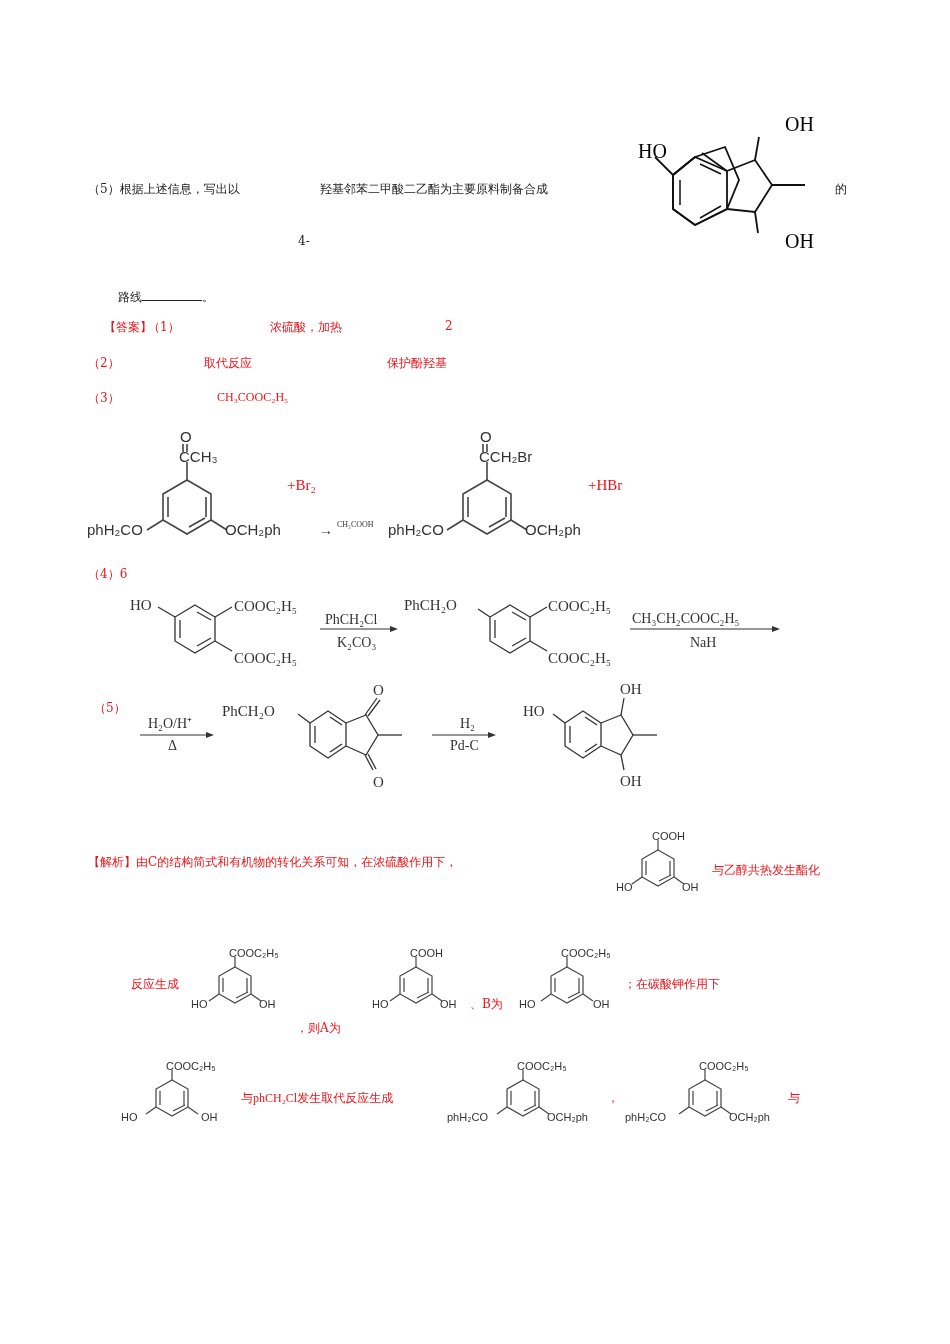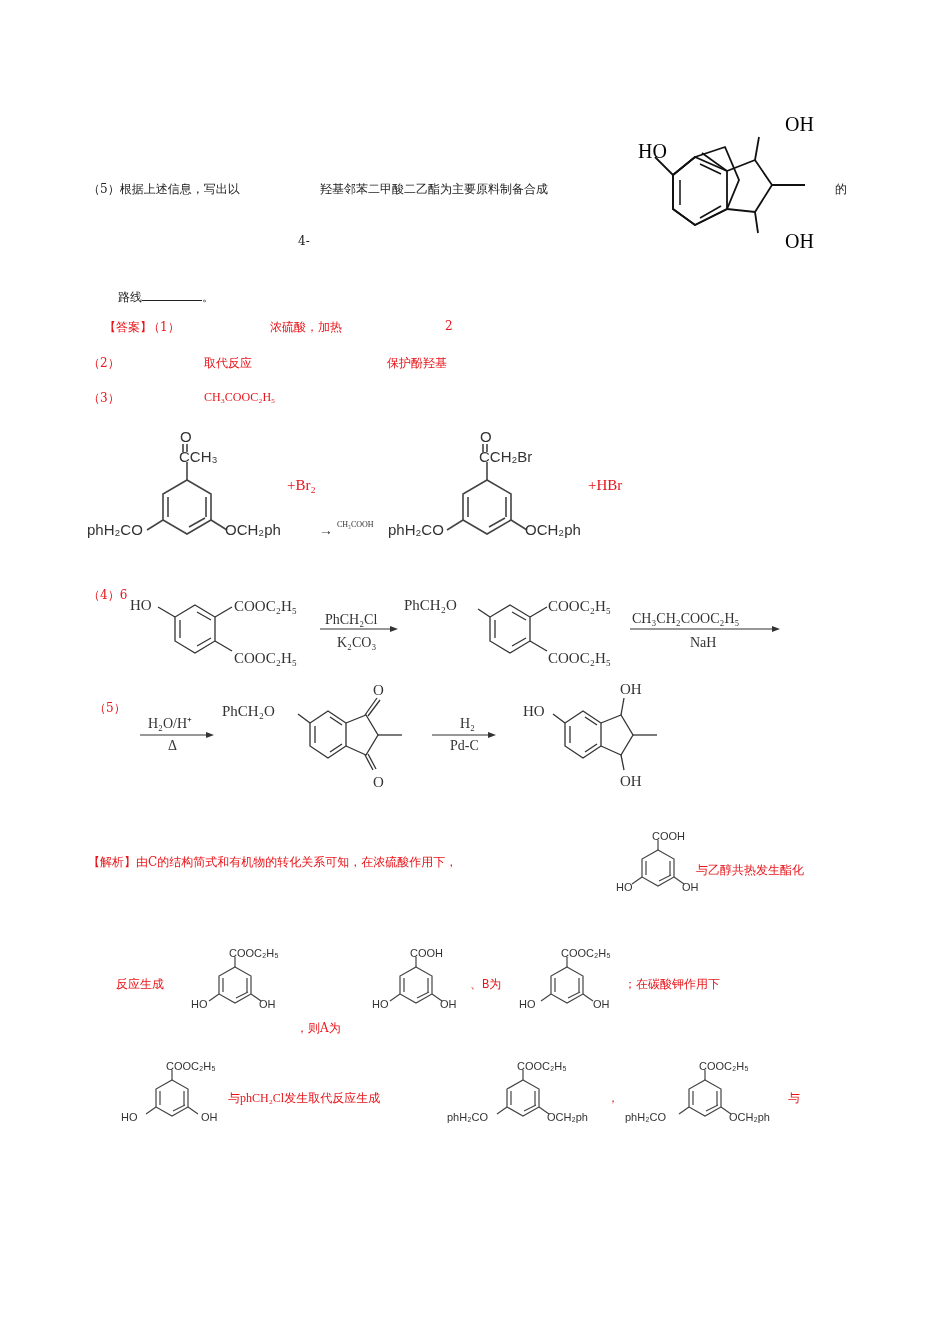--- a/index.html
+++ b/index.html
@@ -1,21 +1,21 @@
 <!DOCTYPE html>
 <html><head>
 <meta charset="utf-8">
 <style>
   html, body { margin:0; padding:0; background:#ffffff; }
   body { width:950px; height:1344px; position:relative; overflow:hidden;
          font-family:"DejaVu Serif","Liberation Serif",serif; color:#222; }
   .abs { position:absolute; white-space:nowrap; }
   .t { font-size:12px; }
   .red { color:#e8141a; }
-  .chem { font-family:"Liberation Serif",serif; }
+  .chem { font-family:"Liberation Serif",serif;margin-left:13px; }
   svg text { font-family:"Liberation Serif",serif; }
   svg .s { font-family:"Liberation Sans",sans-serif; }
   .blank { display:inline-block; width:60px; border-bottom:1px solid #222; height:12px; vertical-align:baseline; }
 </style>
 </head>
 <body>
 
 <div class="abs t" style="left:88px;top:181px;">（5）根据上述信息，写出以</div>
 <div class="abs t" style="left:320px;top:181px;font-family:Liberation Serif, serif;">羟基邻苯二甲酸二乙酯为主要原料制备合成</div>
 <div class="abs t" style="left:298px;top:234px;">4-</div>
@@ -89,21 +89,21 @@
     <line x1="398" y1="24" x2="398" y2="32"></line>
       <line x1="402" y1="24" x2="402" y2="32"></line>
   </g>
   <text class="s" x="395" y="22" font-size="15" fill="#333">O</text>
   <text class="s" x="394" y="42" font-size="15" fill="#333">CCH₂Br</text>
   <text class="s" x="303" y="115" font-size="15" fill="#333">phH₂CO</text>
   <text class="s" x="440" y="115" font-size="15" fill="#333">OCH₂ph</text>
   <text x="503" y="70" font-size="15" fill="#e8141a">+HBr</text>
 </svg>
 
-<div class="abs t red" style="left:88px;top:587px;"><span>（4）</span><span>6</span></div>
+<div class="abs t red" style="left:88px;top:566px;"><span>（4）</span><span>6</span></div>
 
 <svg class="abs" style="left:120px;top:585px;" width="680" height="90">
   <g stroke="#333" stroke-width="1.3" fill="none">
     <polygon points="75,20 95,32 95,56 75,68 55,56 55,32"></polygon>
     <line x1="60" y1="35" x2="60" y2="53"></line>
       <line x1="77" y1="61" x2="91" y2="53"></line>
       <line x1="77" y1="27" x2="91" y2="35"></line>
     <line x1="55" y1="32" x2="38" y2="22"></line>
     <line x1="95" y1="32" x2="112" y2="22"></line>
       <line x1="95" y1="56" x2="112" y2="66"></line>
@@ -183,23 +183,23 @@
       <line x1="60" y1="33" x2="60" y2="47"></line>
       <line x1="49" y1="53" x2="61" y2="47"></line>
       <line x1="48" y1="22" x2="48" y2="12"></line>
       <line x1="32" y1="49" x2="22" y2="56"></line>
       <line x1="64" y1="49" x2="74" y2="56"></line>
     </g>
   <text class="s" x="42" y="12" font-size="11" fill="#333">COOH</text>
   <text class="s" x="6" y="63" font-size="11" fill="#333">HO</text>
   <text class="s" x="72" y="63" font-size="11" fill="#333">OH</text>
 </svg>
-<div class="abs t red" style="left:696px;top:862px;">与乙醇共热发生酯化</div>
-
-<div class="abs t red" style="left:116px;top:976px;">反应生成</div>
+<div class="abs t red" style="left:712px;top:862px;">与乙醇共热发生酯化</div>
+
+<div class="abs t red" style="left:131px;top:976px;">反应生成</div>
 <svg class="abs" style="left:185px;top:945px;" width="110" height="70">
   <g stroke="#444" stroke-width="1.2" fill="none">
       <polygon points="50,22 66,31 66,49 50,58 34,49 34,31"></polygon>
       <line x1="38" y1="33" x2="38" y2="47"></line>
       <line x1="62" y1="33" x2="62" y2="47"></line>
       <line x1="51" y1="53" x2="63" y2="47"></line>
       <line x1="50" y1="22" x2="50" y2="12"></line>
       <line x1="34" y1="49" x2="24" y2="56"></line>
       <line x1="66" y1="49" x2="76" y2="56"></line>
     </g>
@@ -215,21 +215,21 @@
       <line x1="68" y1="33" x2="68" y2="47"></line>
       <line x1="57" y1="53" x2="69" y2="47"></line>
       <line x1="56" y1="22" x2="56" y2="12"></line>
       <line x1="40" y1="49" x2="30" y2="56"></line>
       <line x1="72" y1="49" x2="82" y2="56"></line>
     </g>
   <text class="s" x="50" y="12" font-size="11" fill="#333">COOH</text>
   <text class="s" x="12" y="63" font-size="11" fill="#333">HO</text>
   <text class="s" x="80" y="63" font-size="11" fill="#333">OH</text>
 </svg>
-<div class="abs t red" style="left:470px;top:976px;font-family:Liberation Mono, monospace;">、B为</div>
+<div class="abs t red" style="left:470px;top:996px;">、B为</div>
 <svg class="abs" style="left:515px;top:945px;" width="110" height="70">
   <g stroke="#444" stroke-width="1.2" fill="none">
       <polygon points="52,22 68,31 68,49 52,58 36,49 36,31"></polygon>
       <line x1="40" y1="33" x2="40" y2="47"></line>
       <line x1="64" y1="33" x2="64" y2="47"></line>
       <line x1="53" y1="53" x2="65" y2="47"></line>
       <line x1="52" y1="22" x2="52" y2="12"></line>
       <line x1="36" y1="49" x2="26" y2="56"></line>
       <line x1="68" y1="49" x2="78" y2="56"></line>
     </g>

